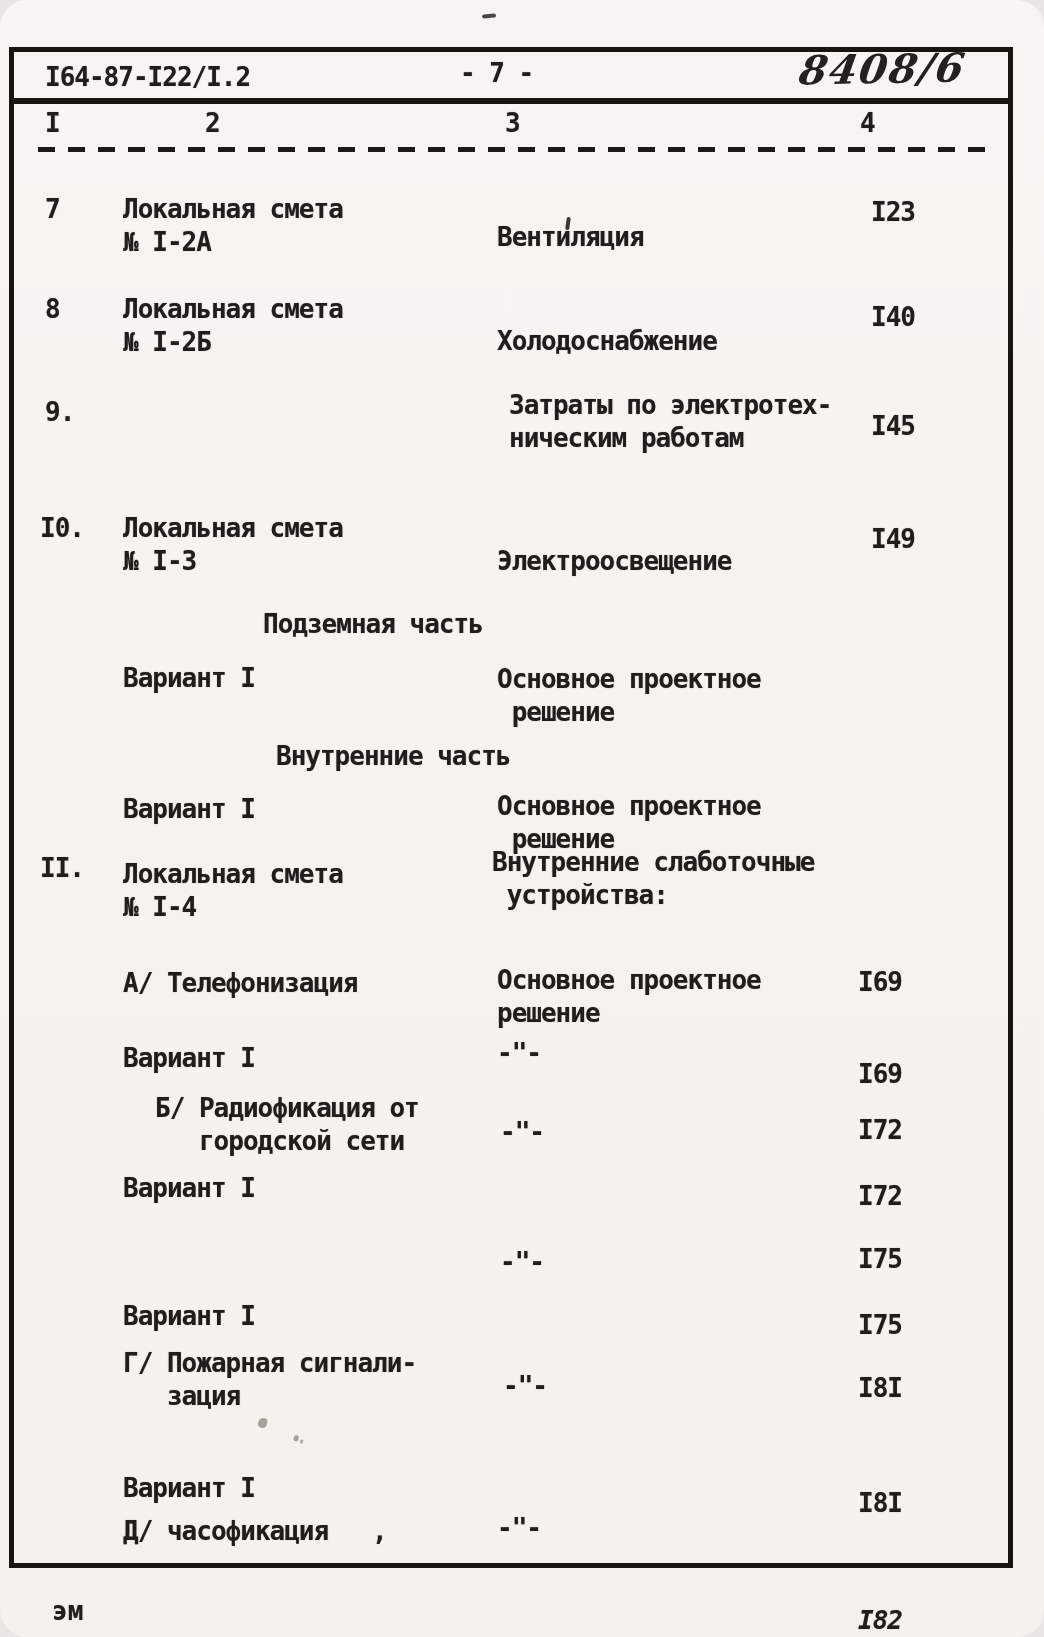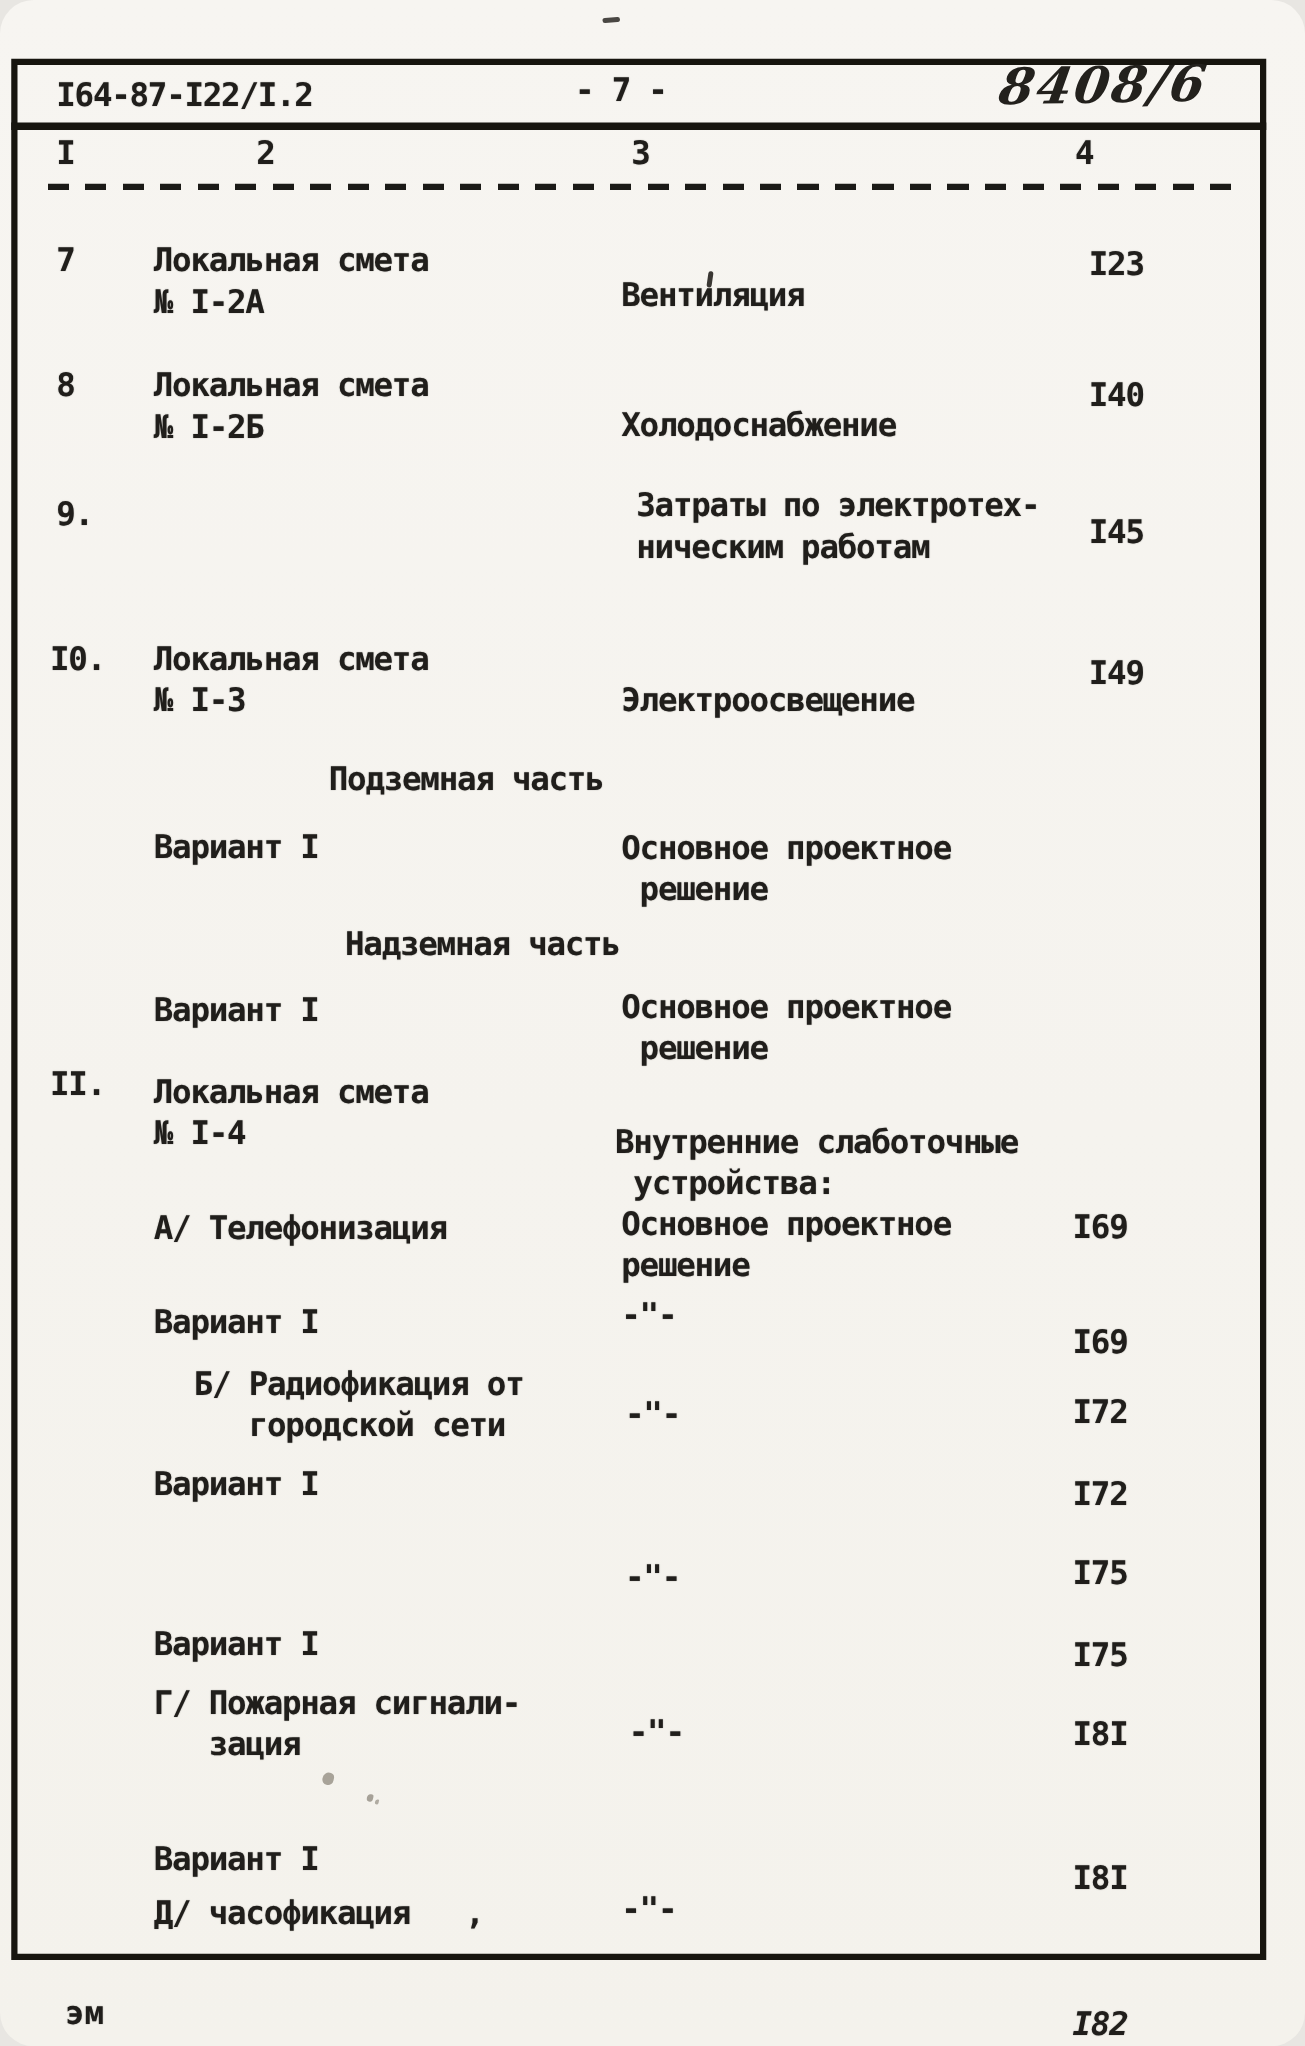--- a/index.html
+++ b/index.html
@@ -52,21 +52,21 @@
   .no{left:45px;} .it{left:123px;} .wk{left:497px;} .pg{left:871px;} .pg2{left:858px;}
   
   #e0-no{top:193px;} #e0-it{top:193px;} #e0-wk{top:221px;} #e0-pg{top:196px;}
   #e1-no{top:293px;} #e1-it{top:293px;} #e1-wk{top:325px;text-align:center;} #e1-pg{top:301px;}
   #e2-no{top:396px;} #e2-it{top:393px;} #e2-wk{top:389px;left:492px;margin-left:17px;} #e2-pg{top:410px;}
   #e3-no{top:512px;left:40px;} #e3-it{top:512px;} #e3-wk{top:545px;} #e3-pg{top:523px;}
   #h1{left:263px;top:608px;}
   #e4-it{top:662px;} #e4-wk{top:663px;}
   #h2{left:276px;top:740px;}
   #e5-it{top:793px;} #e5-wk{top:790px;}
-  #e6-no{top:852px;left:40px;} #e6-it{top:858px;} #e6-wk{top:898px;left:492px;}
+  #e6-no{top:852px;left:40px;} #e6-it{top:858px;} #e6-wk{top:846px;left:492px;}
   #e7-it{top:967px;} #e7-wk{top:964px;} #e7-pg{top:966px;}
   #e8-it{top:1042px;} #e8-wk{top:1037px;} #e8-pg{top:1058px;}
   #e9-it{top:1092px;margin-left:32px;} #e9-wk{top:1116px;left:500px;} #e9-pg{top:1114px;}
   #e10-it{top:1172px;} #e10-pg{top:1180px;}
   #e11-it{top:1218px;} #e11-wk{top:1246px;left:500px;} #e11-pg{top:1243px;}
   #e12-it{top:1300px;} #e12-pg{top:1309px;}
   #e13-it{top:1347px;} #e13-wk{top:1370px;left:503px;} #e13-pg{top:1372px;}
   #e14-it{top:1472px;} #e14-pg{top:1487px;}
   #e15-it{top:1515px;} #e15-wk{top:1512px;} #e15-pg{top:1604px;font-style:italic;}
   #foot{left:52px;top:1595px;letter-spacing:0;}
@@ -117,21 +117,21 @@
 № I-3</div>
   <div class="t wk" id="e3-wk">Электроосвещение</div>
   <div class="t pg" id="e3-pg">I49</div>
 
   <div class="t" id="h1">Подземная часть</div>
 
   <div class="t it" id="e4-it">Вариант I</div>
   <div class="t wk" id="e4-wk">Основное проектное
  решение</div>
 
-  <div class="t" id="h2">Надземная часть</div>
+  <div class="t" id="h2">Внутренние часть</div>
 
   <div class="t it" id="e5-it">Вариант I</div>
   <div class="t wk" id="e5-wk">Основное проектное
  решение</div>
 
   <div class="t no" id="e6-no">II.</div>
   <div class="t it" id="e6-it">Локальная смета
 № I-4</div>
   <div class="t wk" id="e6-wk">Внутренние слаботочные
  устройства:</div>

